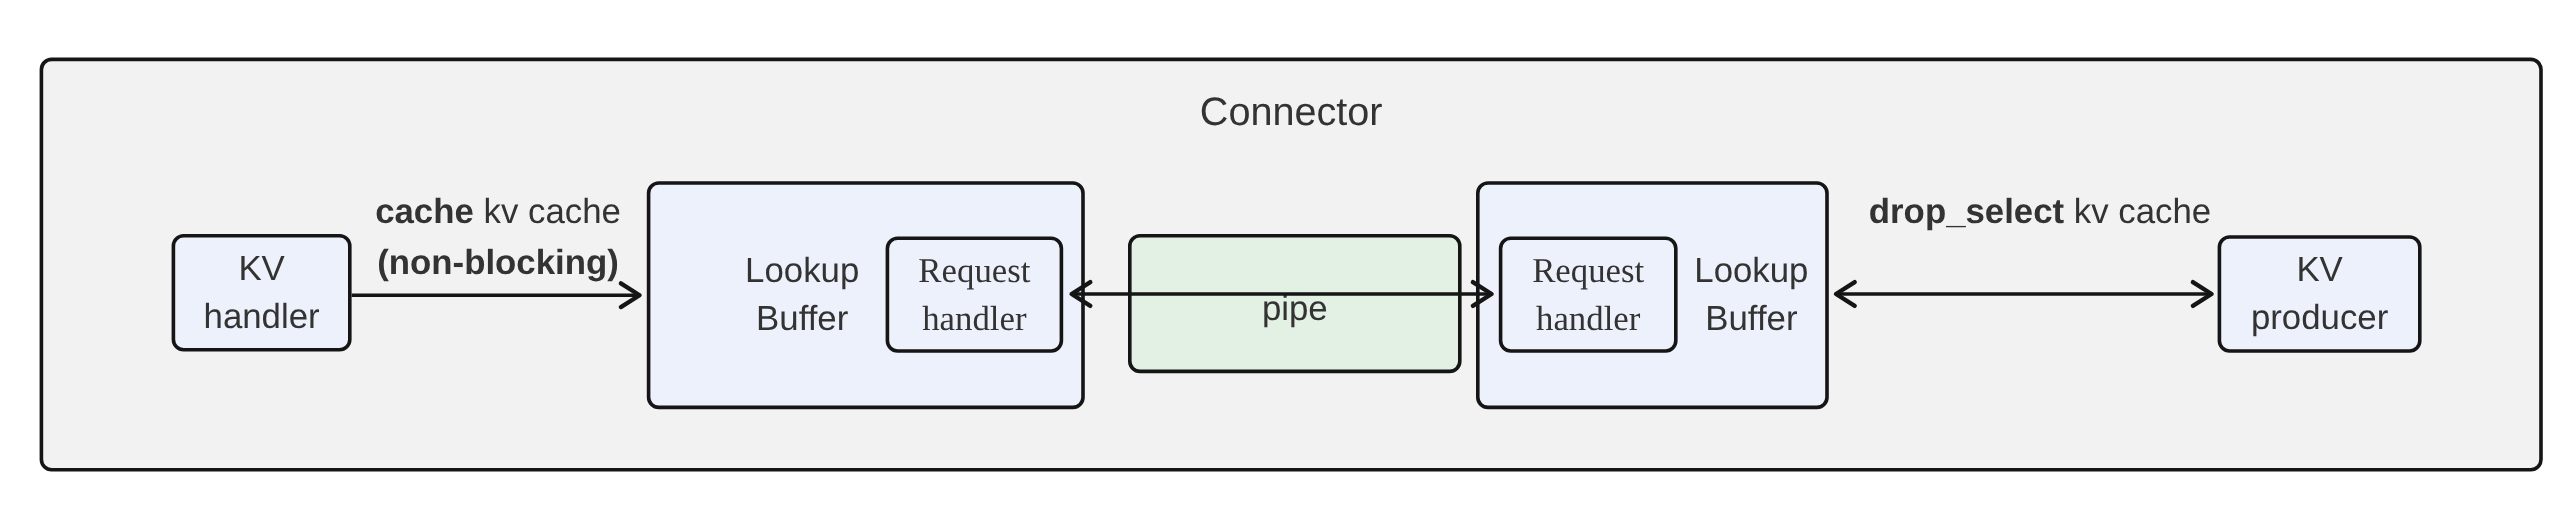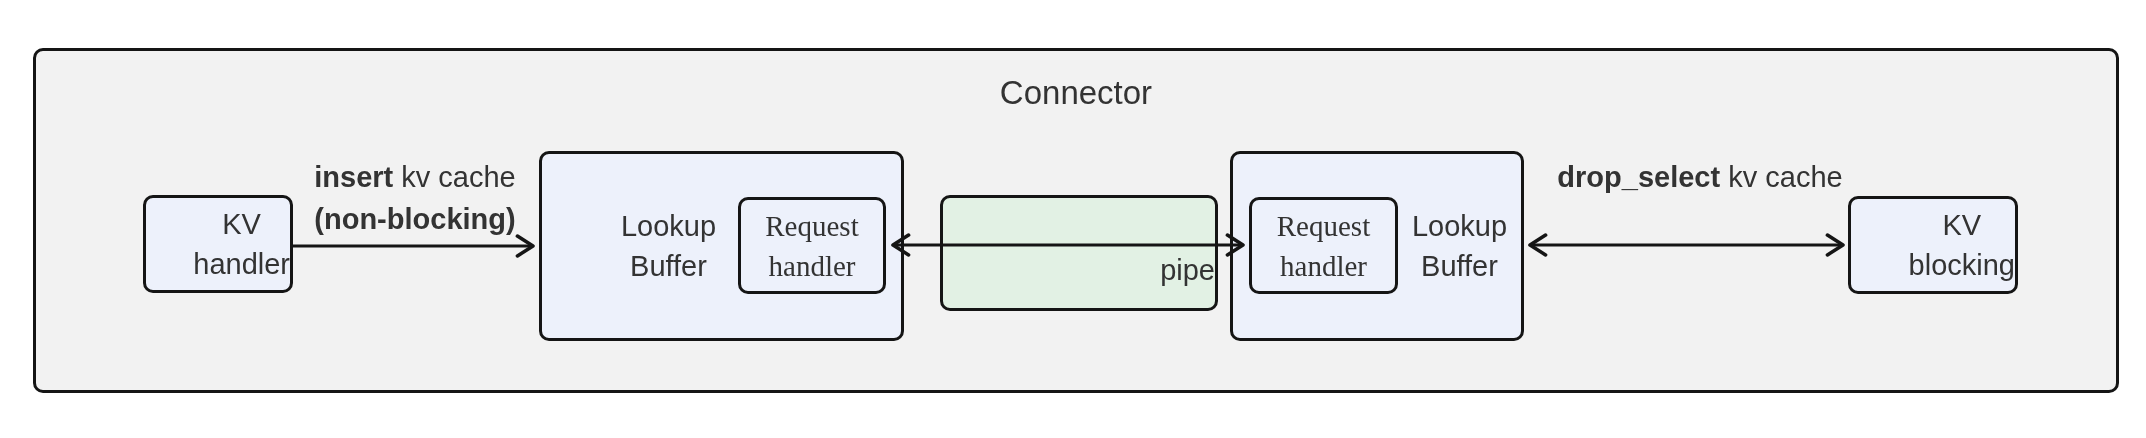--- a/index.html
+++ b/index.html
@@ -31,35 +31,35 @@
     color: var(--text, #333333);
   }
   .node {
     position: absolute;
     box-sizing: border-box;
     background: var(--node-fill, #edf1fb);
     border: 3px solid var(--border, #151515);
     border-radius: 10px;
     display: flex;
     align-items: center;
-    justify-content: flex-end;
+    justify-content: center;
     text-align: center;
     font-size: 29px;
     line-height: 40px;
   }
   .node .lines { text-align: center; }
   #kv-producer   { left: 143px;  top: 195px; width: 150px; height: 98px; }
   #lookup-left   { left: 539px;  top: 151px; width: 365px; height: 190px; display: block; }
   #lookup-right  { left: 1230px; top: 151px; width: 294px; height: 190px; display: block; }
   #kv-consumer   { left: 1848px; top: 196px; width: 170px; height: 98px; }
   #pipe {
     left: 940px; top: 195px; width: 278px; height: 116px;
     background: var(--pipe-fill, #e2f1e4);
     align-items: flex-end;
-    padding-bottom: 18px;
+    padding-bottom: 30px;
   }
   .sub-node {
     position: absolute;
     box-sizing: border-box;
     background: var(--node-fill, #edf1fb);
     border: 3px solid var(--border, #151515);
     border-radius: 10px;
     display: flex;
     align-items: center;
     justify-content: center;
@@ -151,26 +151,26 @@
       <div class="lines">
         <div>Lookup</div>
         <div>Buffer</div>
       </div>
     </div>
   </div>
 
   <div class="node" id="kv-consumer">
     <div class="lines">
       <div>KV</div>
-      <div>blocking</div>
+      <div>producer</div>
     </div>
   </div>
 
   <div class="edge-label" id="label-insert">
-    <div><b>insert</b><span> kv cache</span></div>
+    <div><b>cache</b><span> kv cache</span></div>
     <div><b>(non-blocking)</b></div>
   </div>
 
   <div class="edge-label" id="label-drop">
     <div><b>drop_select</b><span> kv cache</span></div>
   </div>
 
   <svg class="edges-layer" width="2146" height="438" viewBox="0 0 2146 438">
     <defs>
       <marker id="chevron" viewBox="0 0 10 10" refX="8.7" refY="5" markerWidth="10" markerHeight="10" orient="auto-start-reverse">

